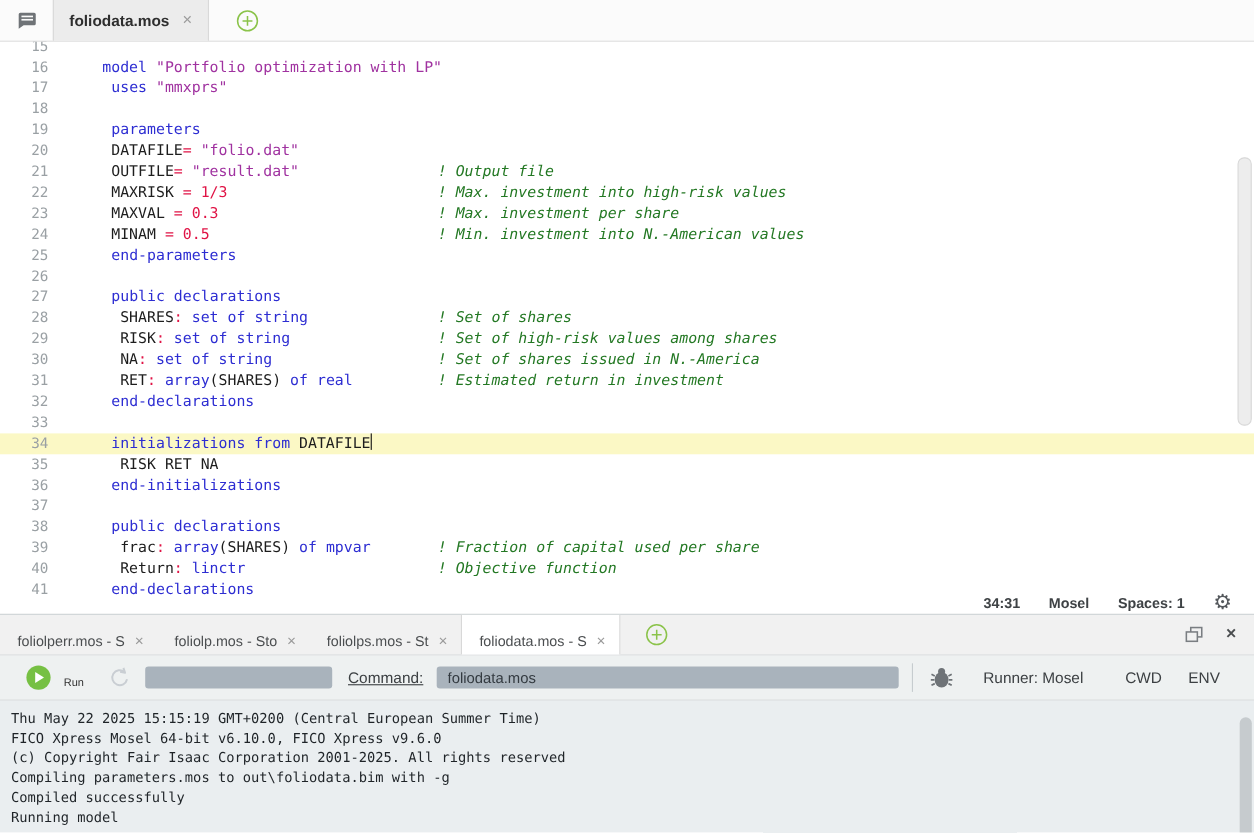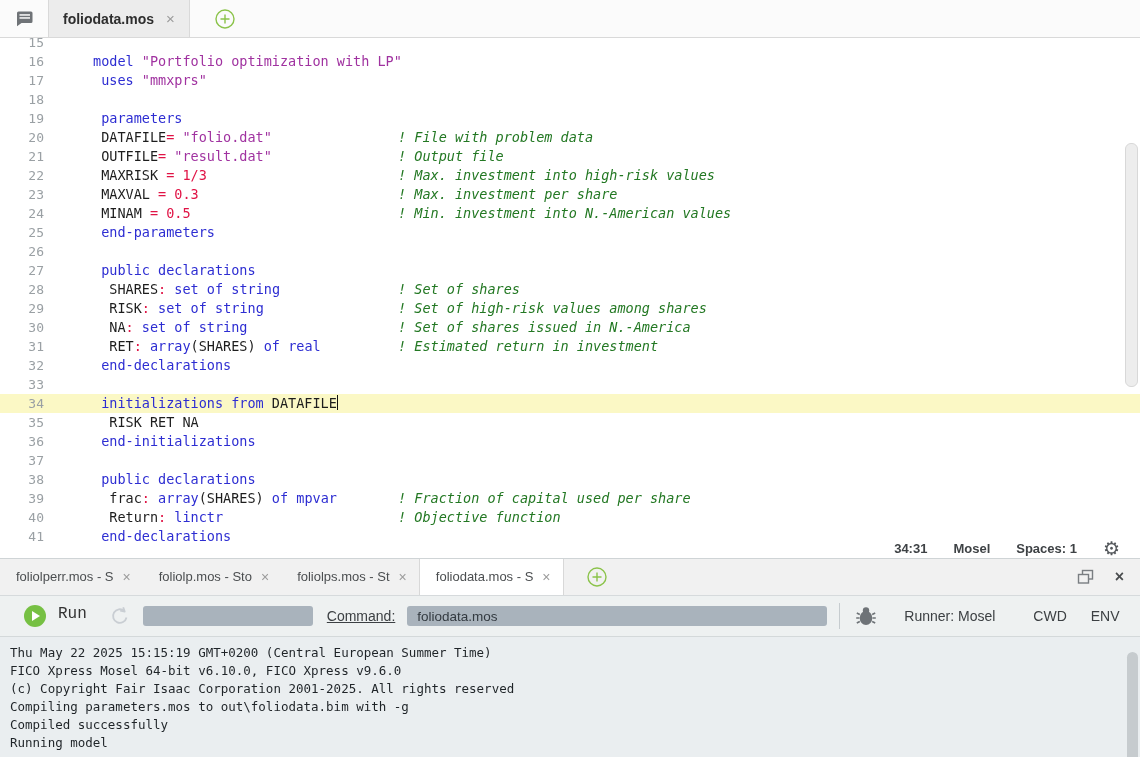--- a/index.html
+++ b/index.html
@@ -32,34 +32,34 @@
     background:#ededed;border:1px solid #d8d8d8;border-radius:6px;}
   .statusbar{position:absolute;right:20px;bottom:0;display:flex;align-items:center;gap:26px;
     font-family:"Liberation Sans",sans-serif;font-size:13px;font-weight:bold;color:#3e4245;background:#fff;}
   .statusbar .clickable{cursor:pointer;}
   .gear{font-size:19px;color:#54585c;font-weight:normal;cursor:pointer;line-height:1;}
 
   
   .panel-tabs{position:absolute;top:558px;left:0;right:0;height:38px;background:#f1f1f1;
     border-top:1px solid #cfd4d6;border-bottom:1px solid #d6dadc;display:flex;align-items:stretch;
     box-sizing:border-box;}
-  .btab{display:flex;gap:9px;padding:10px 12px 0 16px;font-size:13px;
+  .btab{display:flex;align-items:center;gap:9px;padding:10px 12px 0 16px;font-size:13px;
     color:#4b4e50;cursor:pointer;}
   .btab.active{background:#fff;border-left:1px solid #d8d8d8;border-right:1px solid #d8d8d8;}
   .btab .x{color:#9b9b9b;font-size:14px;}
   .panel-plus{display:flex;align-items:center;margin-left:22px;cursor:pointer;}
   .panel-actions{margin-left:auto;display:flex;align-items:center;gap:20px;padding-right:16px;}
   .panel-close{color:#4a4d4f;font-size:16px;font-weight:bold;cursor:pointer;}
 
   
   .toolbar{position:absolute;top:596px;left:0;right:0;height:41px;background:#eef1f1;
     border-bottom:1px solid #d4d9da;display:flex;align-items:center;box-sizing:border-box;
     font-size:14px;color:#3c4043;}
-  .run-btn{display:flex;align-items:flex-start;gap:12px;margin-left:18px;cursor:pointer;
-    background:none;border:none;font-size:16px;color:#333;font-family:Liberation Mono, monospace;}
+  .run-btn{display:flex;align-items:flex-end;gap:12px;margin-left:18px;cursor:pointer;
+    background:none;border:none;font-size:10px;color:#333;font-family:Liberation Sans, sans-serif;}
   .play{width:22px;height:22px;border-radius:50%;background:#76c043;display:flex;
     align-items:center;justify-content:center;}
   .play-tri{width:0;height:0;border-left:8px solid #fff;border-top:5px solid transparent;
     border-bottom:5px solid transparent;margin-left:2px;}
   .refresh{margin-left:14px;display:flex;align-items:center;cursor:pointer;}
   .progress-box{width:170px;height:20px;background:#a9b3bc;border:none;border-radius:3px;margin-left:10px;}
   .cmd-label{margin-left:14px;text-decoration:underline;}
   .cmd-input{width:400px;height:20px;background:#a9b3bc;border:none;border-radius:3px;margin-left:12px;
     color:#333a40;font-size:13.5px;padding:0 10px;font-family:"Liberation Sans",sans-serif;}
   .tb-sep{width:1px;height:26px;background:#c6cccf;margin-left:12px;}
@@ -100,21 +100,21 @@
     </div>
   </div>
 
   <div class="editor">
     <div class="code" id="code-lines">
         <div class="cl"><span class="ln">15</span><span class="ct"></span></div>
         <div class="cl"><span class="ln">16</span><span class="ct"><span class="tok-k">model</span><span class="tok-t"> </span><span class="tok-s">"Portfolio optimization with LP"</span></span></div>
         <div class="cl"><span class="ln">17</span><span class="ct"><span class="tok-t"> </span><span class="tok-k">uses</span><span class="tok-t"> </span><span class="tok-s">"mmxprs"</span></span></div>
         <div class="cl"><span class="ln">18</span><span class="ct"></span></div>
         <div class="cl"><span class="ln">19</span><span class="ct"><span class="tok-t"> </span><span class="tok-k">parameters</span></span></div>
-        <div class="cl"><span class="ln">20</span><span class="ct"><span class="tok-t"> DATAFILE</span><span class="tok-o">=</span><span class="tok-t"> </span><span class="tok-s">"folio.dat"</span><span class="tok-c">! File with problem data</span></span></div>
+        <div class="cl"><span class="ln">20</span><span class="ct"><span class="tok-t"> DATAFILE</span><span class="tok-o">=</span><span class="tok-t"> </span><span class="tok-s">"folio.dat"</span></span></div>
         <div class="cl"><span class="ln">21</span><span class="ct"><span class="tok-t"> OUTFILE</span><span class="tok-o">=</span><span class="tok-t"> </span><span class="tok-s">"result.dat"</span><span class="tok-c">! Output file</span></span></div>
         <div class="cl"><span class="ln">22</span><span class="ct"><span class="tok-t"> MAXRISK </span><span class="tok-o">=</span><span class="tok-t"> </span><span class="tok-n">1/3</span><span class="tok-c">! Max. investment into high-risk values</span></span></div>
         <div class="cl"><span class="ln">23</span><span class="ct"><span class="tok-t"> MAXVAL </span><span class="tok-o">=</span><span class="tok-t"> </span><span class="tok-n">0.3</span><span class="tok-c">! Max. investment per share</span></span></div>
         <div class="cl"><span class="ln">24</span><span class="ct"><span class="tok-t"> MINAM </span><span class="tok-o">=</span><span class="tok-t"> </span><span class="tok-n">0.5</span><span class="tok-c">! Min. investment into N.-American values</span></span></div>
         <div class="cl"><span class="ln">25</span><span class="ct"><span class="tok-t"> </span><span class="tok-k">end-parameters</span></span></div>
         <div class="cl"><span class="ln">26</span><span class="ct"></span></div>
         <div class="cl"><span class="ln">27</span><span class="ct"><span class="tok-t"> </span><span class="tok-k">public</span><span class="tok-t"> </span><span class="tok-k">declarations</span></span></div>
         <div class="cl"><span class="ln">28</span><span class="ct"><span class="tok-t">  SHARES</span><span class="tok-o">:</span><span class="tok-t"> </span><span class="tok-k">set</span><span class="tok-t"> </span><span class="tok-k">of</span><span class="tok-t"> </span><span class="tok-k">string</span><span class="tok-c">! Set of shares</span></span></div>
         <div class="cl"><span class="ln">29</span><span class="ct"><span class="tok-t">  RISK</span><span class="tok-o">:</span><span class="tok-t"> </span><span class="tok-k">set</span><span class="tok-t"> </span><span class="tok-k">of</span><span class="tok-t"> </span><span class="tok-k">string</span><span class="tok-c">! Set of high-risk values among shares</span></span></div>
         <div class="cl"><span class="ln">30</span><span class="ct"><span class="tok-t">  NA</span><span class="tok-o">:</span><span class="tok-t"> </span><span class="tok-k">set</span><span class="tok-t"> </span><span class="tok-k">of</span><span class="tok-t"> </span><span class="tok-k">string</span><span class="tok-c">! Set of shares issued in N.-America</span></span></div>

